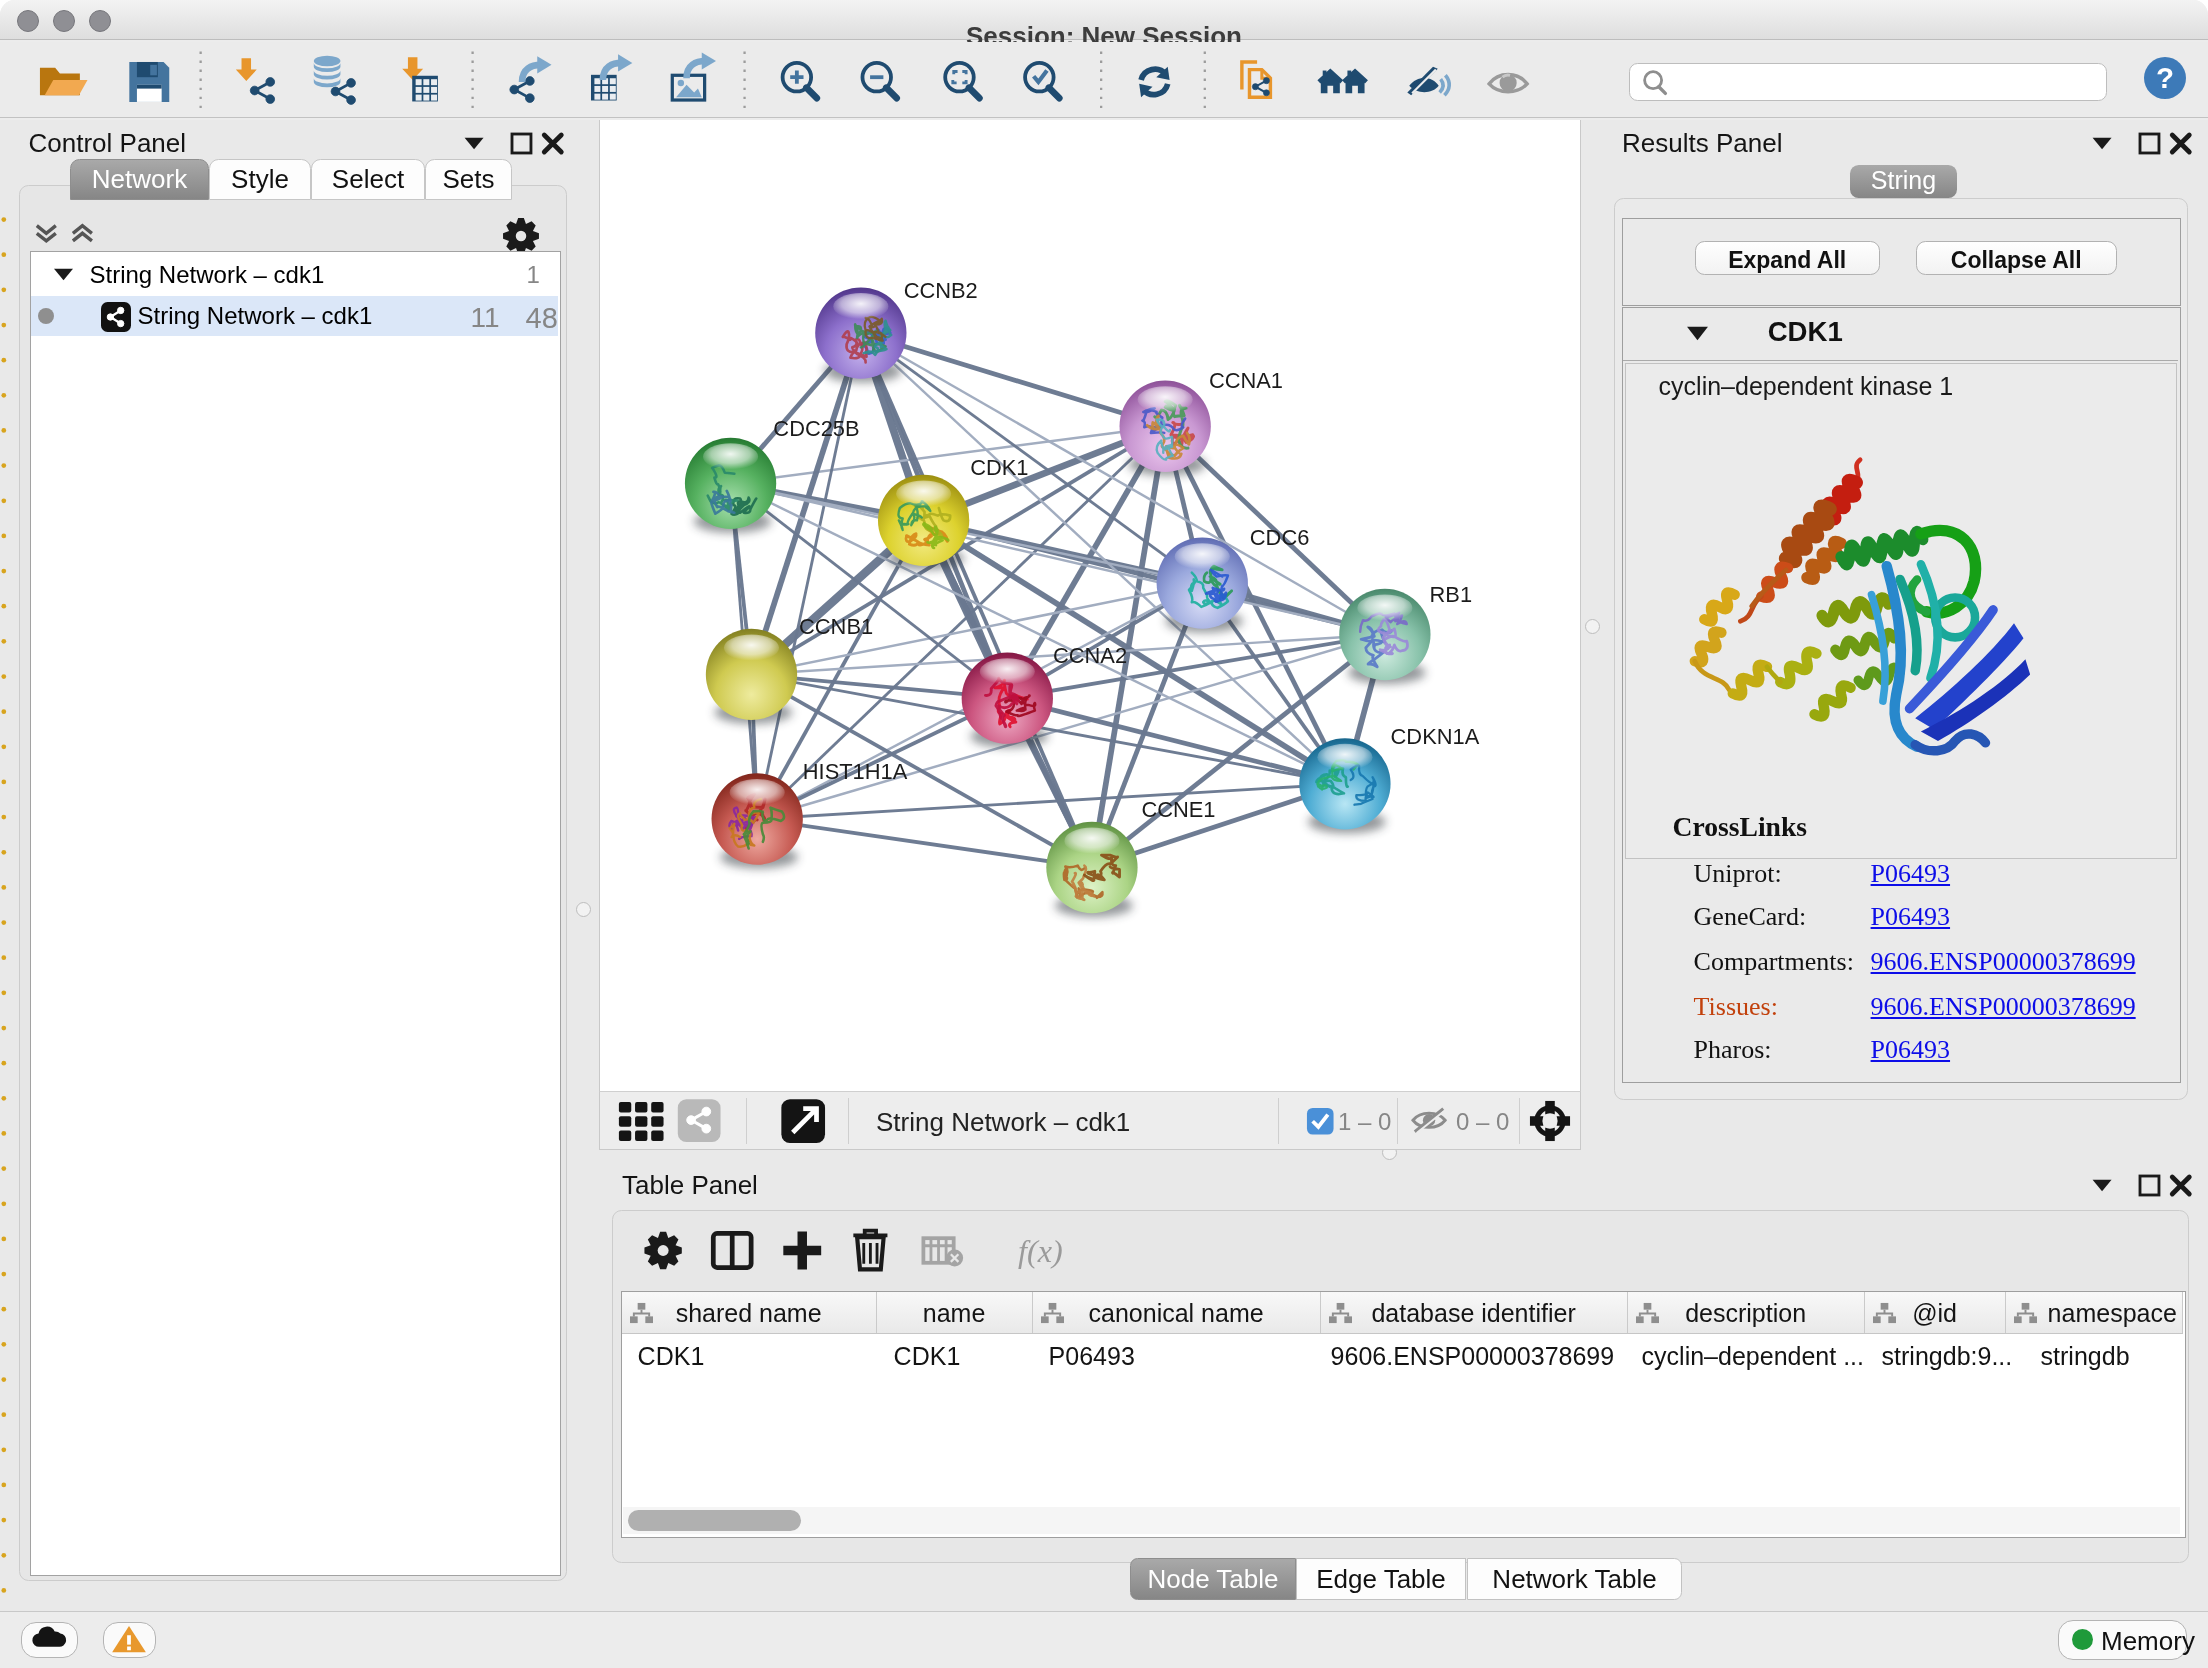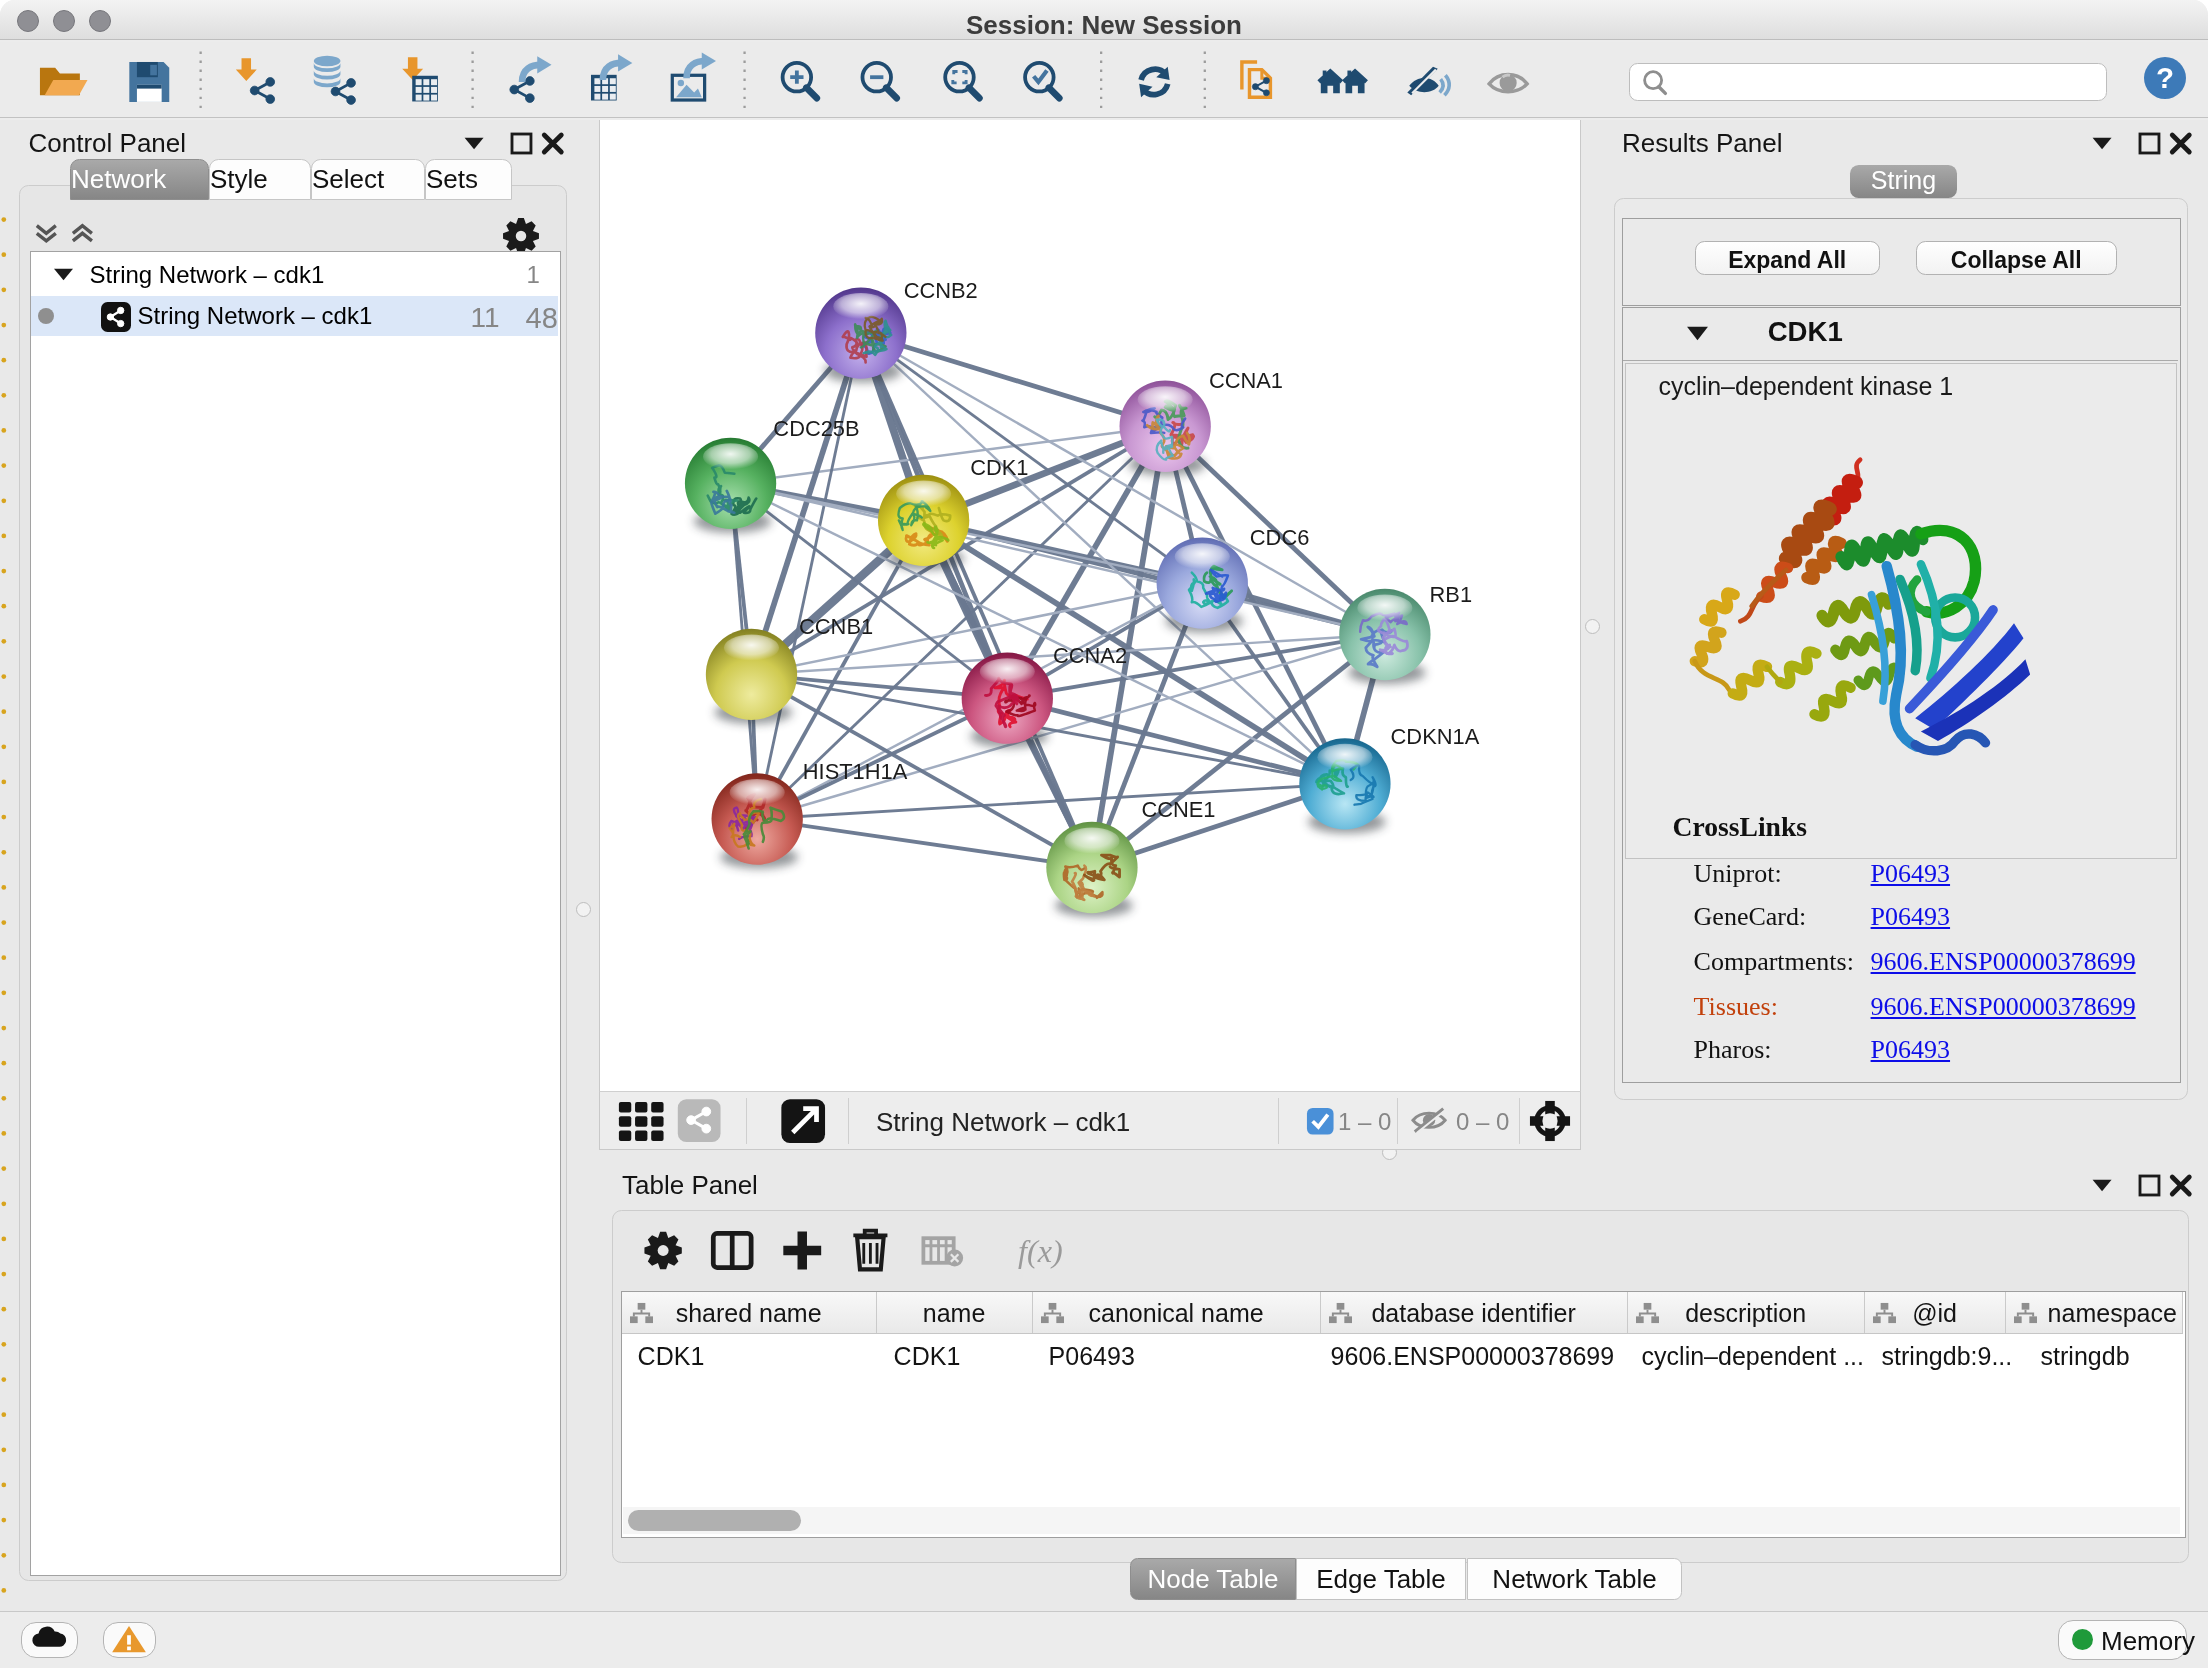--- a/index.html
+++ b/index.html
@@ -1,29 +1,29 @@
 <!DOCTYPE html>
 <html style="font-size:15px"><head><meta charset="utf-8"><style>
 *{margin:0;padding:0;box-sizing:border-box}
 html,body{width:2208px;height:1668px;background:#fff;font-family:"Liberation Sans",sans-serif;overflow:hidden}
 #win{position:absolute;left:0;top:0;width:2208px;height:1668px;background:#ececec;border-radius:15px 15px 0 0;overflow:hidden}
 .abs{position:absolute}
 #titlebar{left:0;top:0;width:2208px;height:40px;background:linear-gradient(#f3f3f3,#dedede);border-bottom:1.9px solid #bdbdbd}
 .tl{top:9.5px;width:22px;height:22px;border-radius:50%;background:#8f8f94;border:1px solid #77777c}
-#title{width:2208px;text-align:center;top:10px;font-size:26px;font-weight:bold;color:#3c3c3c}
+#title{width:2208px;text-align:center;top:21px;font-size:26px;font-weight:bold;color:#3c3c3c}
 #toolbar{left:0;top:42px;width:2208px;height:76px;background:#ebebeb;border-bottom:1.9px solid #c2c2c2}
 #searchbox{left:1629px;top:21px;width:478px;height:38px;background:#fff;border:1.9px solid #bdbdbd;border-radius:8.6px}
 #help{left:2144px;top:15px;width:42px;height:42px;border-radius:50%;background:#3d7ab8;color:#fff;font-size:29.5px;font-weight:bold;text-align:center;line-height:42px}
 .ptitle{font-size:26px;color:#141414}
 #maincontent{left:0;top:120px;width:2208px;height:1491px;background:#e9e9e9}
 
 #cp-title{left:28.5px;top:7.6px}
 #cp-tabs{left:70px;top:39px;height:42px;z-index:5}
 .tab{position:absolute;top:0;height:41px;z-index:5;border:1px solid #c6c6c6;background:#fdfdfd;color:#111;
- font-size:26px;border-radius:9.5px 9.5px 0 0;padding-top:3.8px}
+ font-size:26px;text-align:center;border-radius:9.5px 9.5px 0 0;padding-top:3.8px}
 .tab.sel{background:linear-gradient(#a9a9a9,#868686);color:#fff;border-color:#8e8e8e}
 #cp-panel{left:19px;top:65px;width:548px;height:1396px;background:#e6e6e6;border:1px solid #cccccc;border-radius:9.5px}
 #cp-list{left:9.5px;top:65px;width:531px;height:1325px;background:#fff;border:1.9px solid #a2a2a2}
 .row{position:absolute;left:0;width:527px;height:40px}
 #row2{background:#dbe7f8}
 .gray{color:#868686}
 
 #netcanvas{left:599px;top:0px;width:982px;height:971px;background:#fff;border-left:1px solid #c9c9c9;border-right:1px solid #c9c9c9}
 #nettoolbar{left:599px;top:971px;width:982px;height:59px;background:#ededed;border-top:1.9px solid #cfcfcf;border-left:1px solid #c9c9c9;border-right:1px solid #c9c9c9;border-bottom:1px solid #c9c9c9}
 

